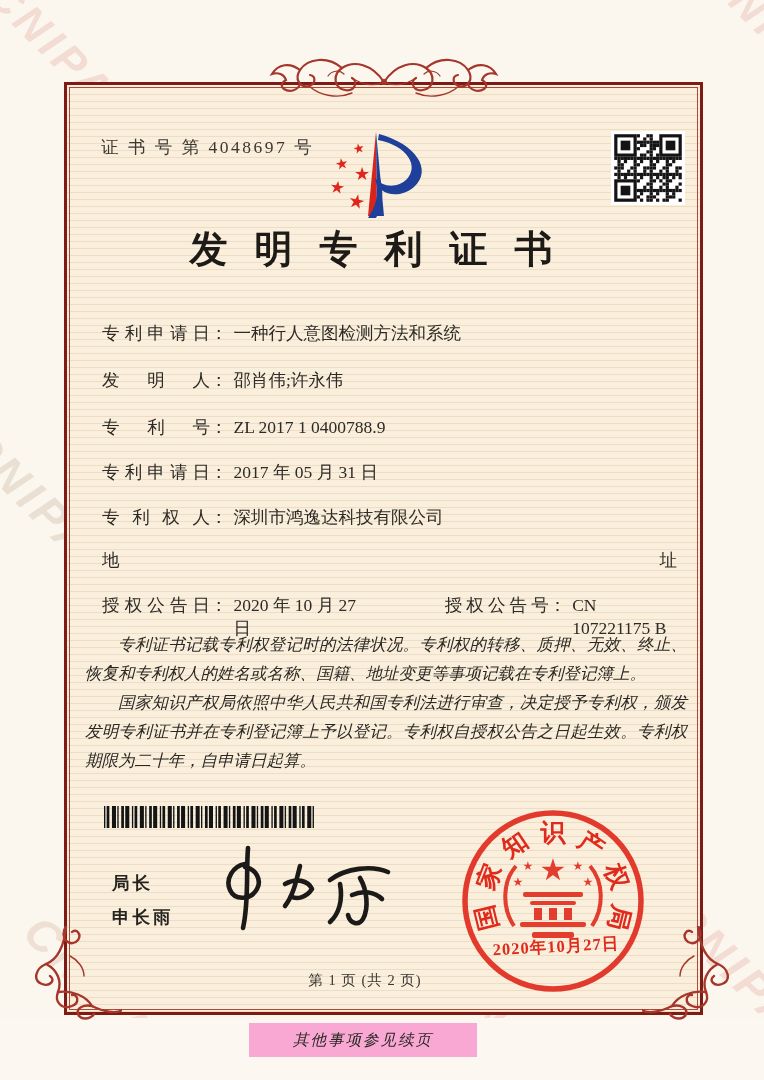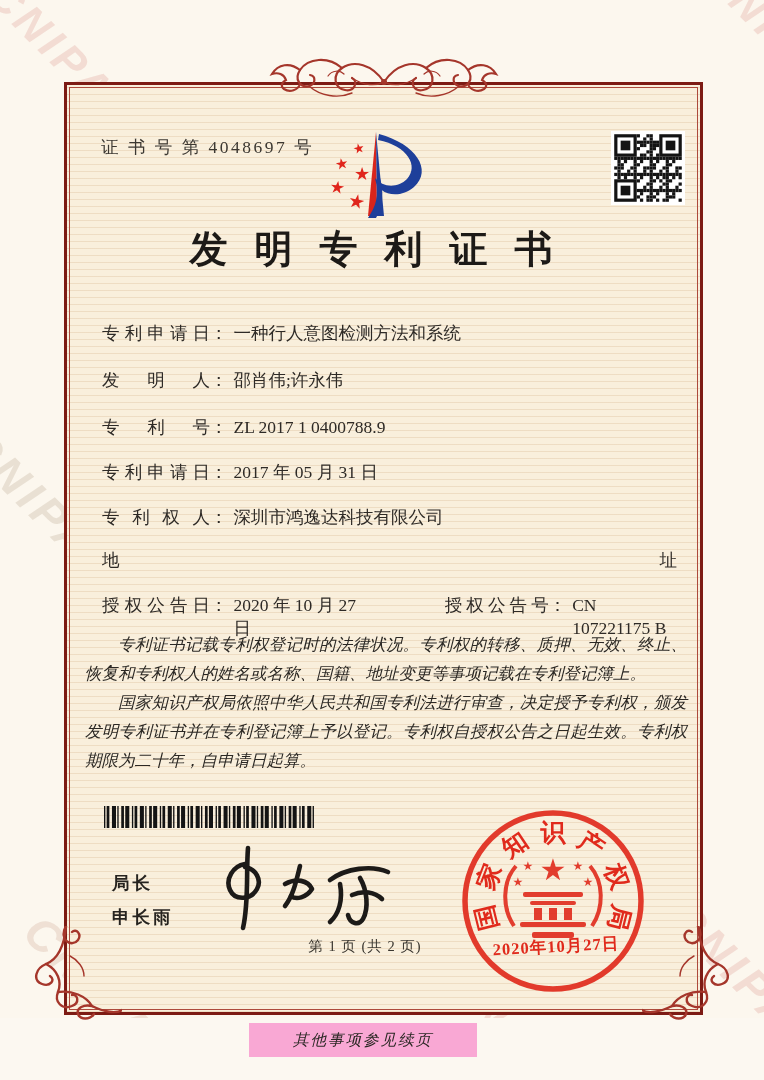--- a/index.html
+++ b/index.html
@@ -73,21 +73,21 @@
   }
   .signature { position:absolute; left:212px; top:838px; }
   .seal { position:absolute; left:460px; top:808px; width:186px; height:186px; }
   .seal svg { overflow:visible; }
   .seal-date {
     position:absolute; left:12px; top:128px; width:168px; text-align:center;
     color:#e02a1c; font-size:16.5px; font-weight:700; letter-spacing:1px;
     transform:rotate(-3deg); white-space:nowrap;
   }
   .page-info {
-    position:absolute; left:65px; top:937px; width:600px; text-align:center;
+    position:absolute; left:65px; top:971px; width:600px; text-align:center;
     font-size:14.5px; letter-spacing:1px; color:#3a362f;
   }
   .footer-note-box {
     position:absolute; left:249px; top:1023px; width:228px; height:34px;
     background:#f9a8d4; display:flex; align-items:center; justify-content:center;
   }
   .footer-note { font-size:15.5px; font-style:italic; letter-spacing:2px; color:#2b2824; }
   
   .orn { position:absolute; pointer-events:none; }
 </style>

